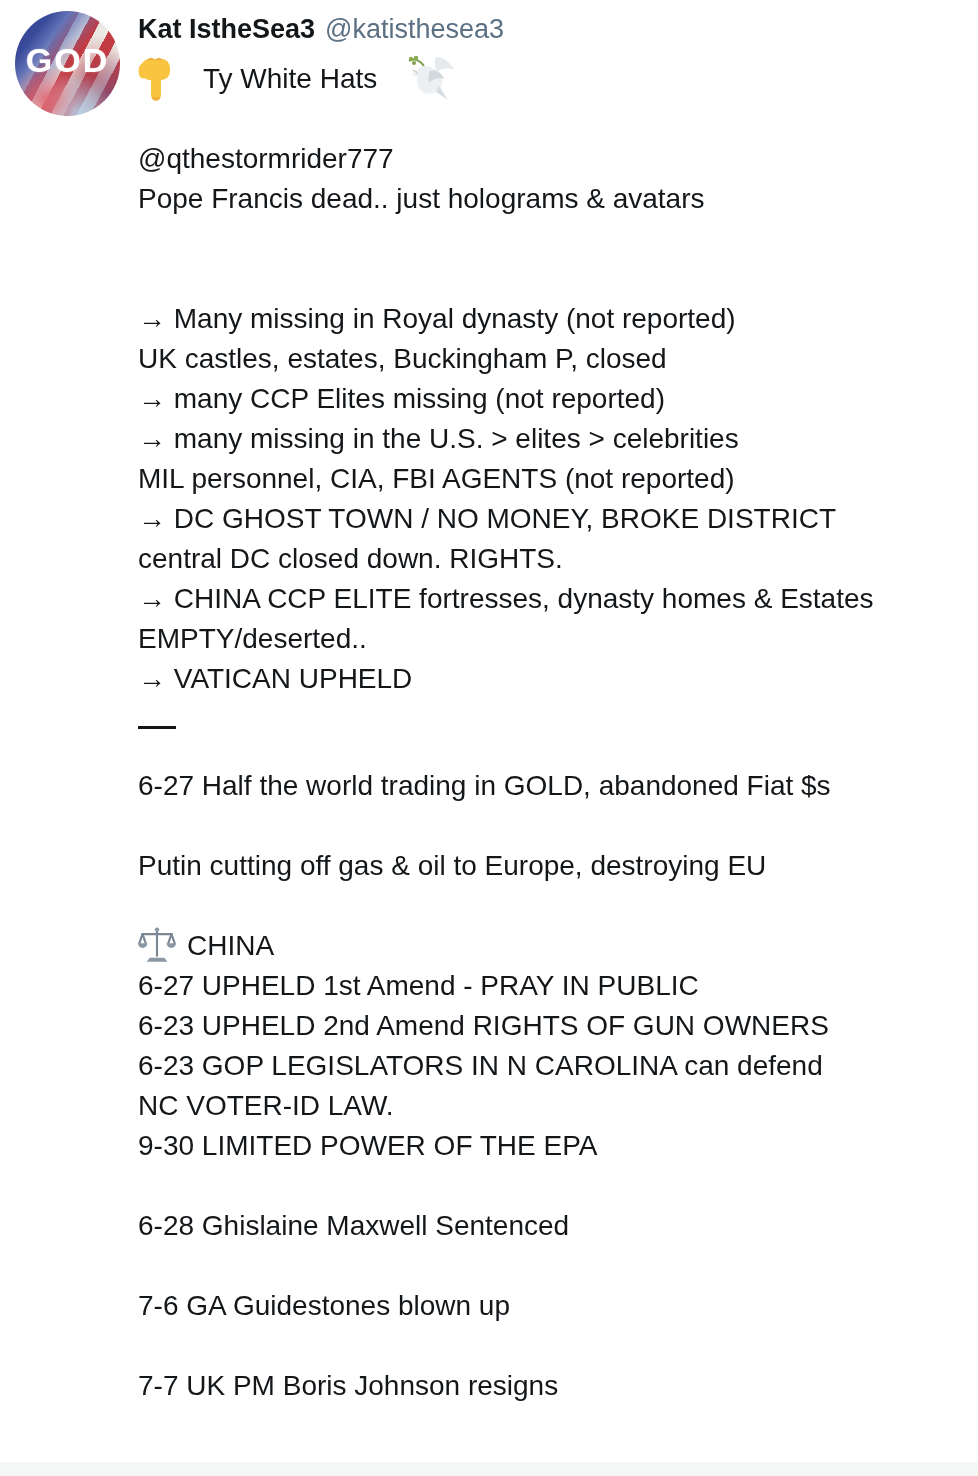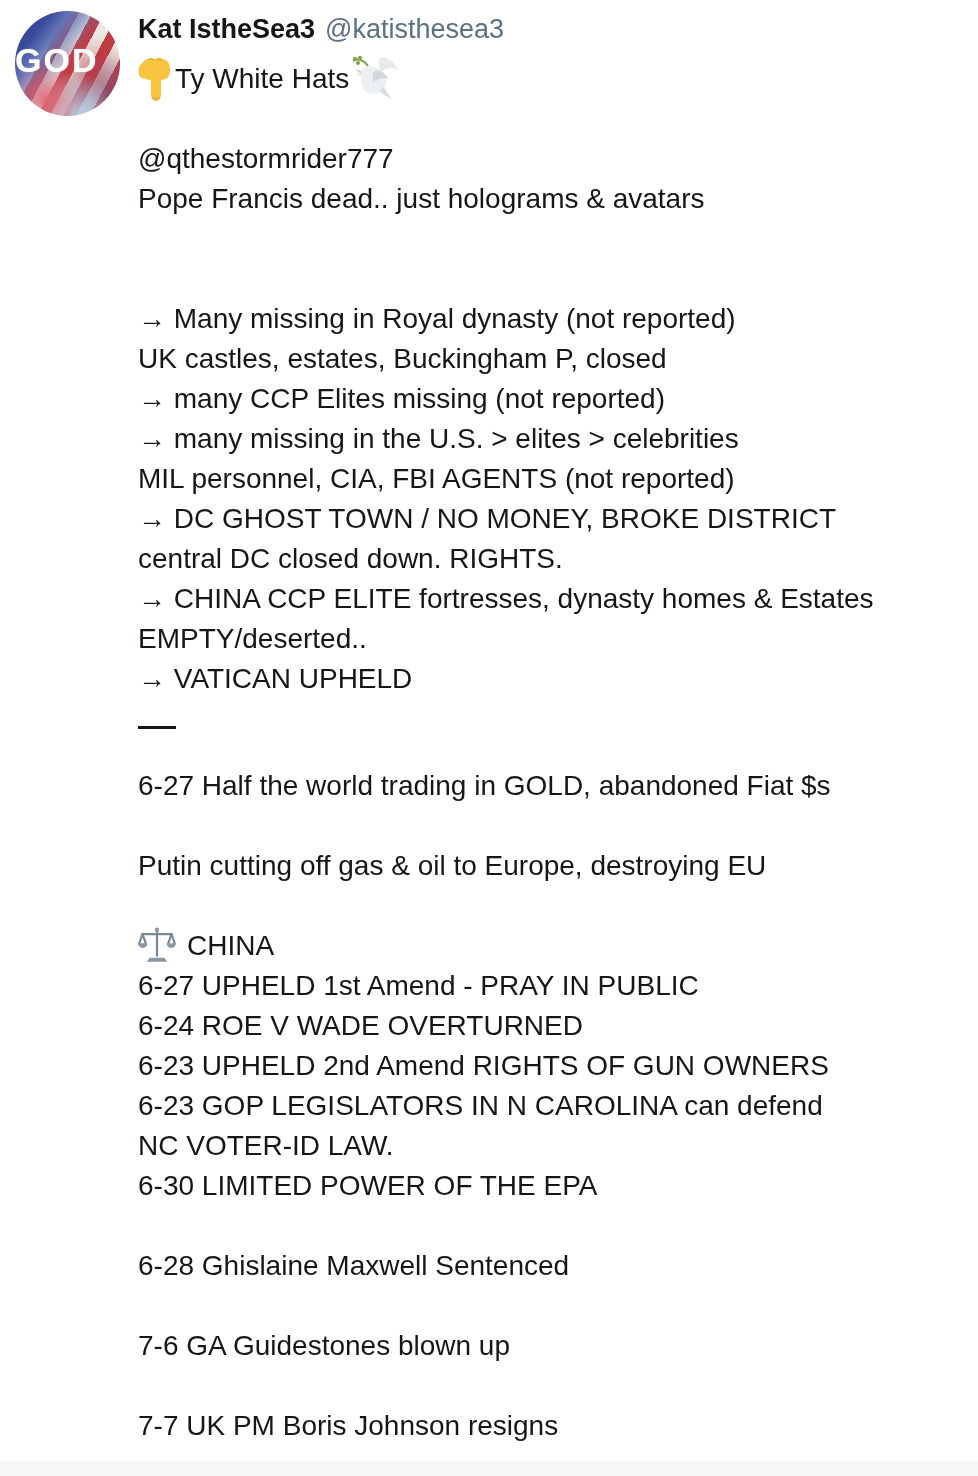--- a/index.html
+++ b/index.html
@@ -11,32 +11,32 @@
   
   .avatar{
     position:absolute;left:15px;top:11px;width:105px;height:105px;border-radius:50%;
     background:
       radial-gradient(circle at 30% 84%, rgba(223,103,115,0.95) 0%, rgba(223,103,115,0) 30%),
       radial-gradient(circle at 56% 96%, rgba(178,205,228,0.95) 0%, rgba(178,205,228,0) 34%),
       radial-gradient(circle at 72% 62%, rgba(193,58,66,0.55) 0%, rgba(193,58,66,0) 42%),
       radial-gradient(circle at 88% 80%, rgba(70,90,160,0.55) 0%, rgba(70,90,160,0) 35%),
       linear-gradient(128deg, #32408e 0%, #3a4b9c 20%, #6373b6 30%, rgba(99,115,182,0) 52%),
       repeating-linear-gradient(118deg, #c23b42 0 11px, #ece9e4 11px 23px);
-    display:flex;align-items:center;justify-content:flex-start;
+    display:flex;align-items:center;justify-content:center;
   }
   .avatar-text{
     color:#ffffff;font-weight:bold;font-size:34px;letter-spacing:2px;
     margin-top:-6px;text-shadow:0 0 2px rgba(255,255,255,0.35);
   }
   
   .content{position:absolute;left:138px;top:10px;width:826px;}
   .header{font-size:27px;line-height:38px;white-space:nowrap;}
   .display-name{font-weight:bold;color:#14171a;}
   .handle{color:#5b7083;margin-left:10px;font-weight:normal;}
-  .tagline{margin-top:8px;height:46px;display:flex;align-items:center;gap:3px;font-size:28px;}
+  .tagline{margin-top:8px;height:46px;display:flex;align-items:center;gap:31px;font-size:28px;}
   .tagline .txt{color:#14171a;}
   
   .body{margin-top:37px;font-size:28px;}
   .line{height:40px;line-height:40px;white-space:pre;}
   .line svg{vertical-align:-9px;margin-right:11px;}
   .sep-bar{display:block;width:38px;height:3px;background:#14171a;margin-top:27px;}
   
   .bottom-band{position:absolute;left:0;bottom:0;width:100%;height:14px;background:#f5f6f6;}
   .emoji{flex:0 0 auto;}
 </style>
@@ -102,25 +102,24 @@
       <line x1="5" y1="9" x2="8.5" y2="19"></line>
       <line x1="37" y1="9" x2="33.5" y2="19"></line>
       <line x1="37" y1="9" x2="40.5" y2="19"></line>
     </g>
     <path d="M0 19 a5.2 5.2 0 0 0 10.4 0 z" fill="#8b97a2"></path>
     <path d="M31.6 19 a5.2 5.2 0 0 0 10.4 0 z" fill="#8b97a2"></path>
     <circle cx="21" cy="4" r="2.4" fill="#8b97a2"></circle>
     <path d="M13 35 h16 l3.5 4.5 h-23 z" fill="#8b97a2"></path>
   </svg><span>CHINA</span></div>
       <div class="line">6-27 UPHELD 1st Amend - PRAY IN PUBLIC</div>
-      <div class="line">6-24 ROE V WADE OVERTURNED</div>
       <div class="line">6-23 UPHELD 2nd Amend RIGHTS OF GUN OWNERS</div>
       <div class="line">6-23 GOP LEGISLATORS IN N CAROLINA can defend</div>
       <div class="line">NC VOTER-ID LAW.</div>
-      <div class="line">6-30 LIMITED POWER OF THE EPA</div>
+      <div class="line">9-30 LIMITED POWER OF THE EPA</div>
       <div class="line"></div>
       <div class="line">6-28 Ghislaine Maxwell Sentenced</div>
       <div class="line"></div>
       <div class="line">7-6 GA Guidestones blown up</div>
       <div class="line"></div>
       <div class="line">7-7 UK PM Boris Johnson resigns</div>
     </div>
 </div>
 
 <div class="bottom-band"></div>

